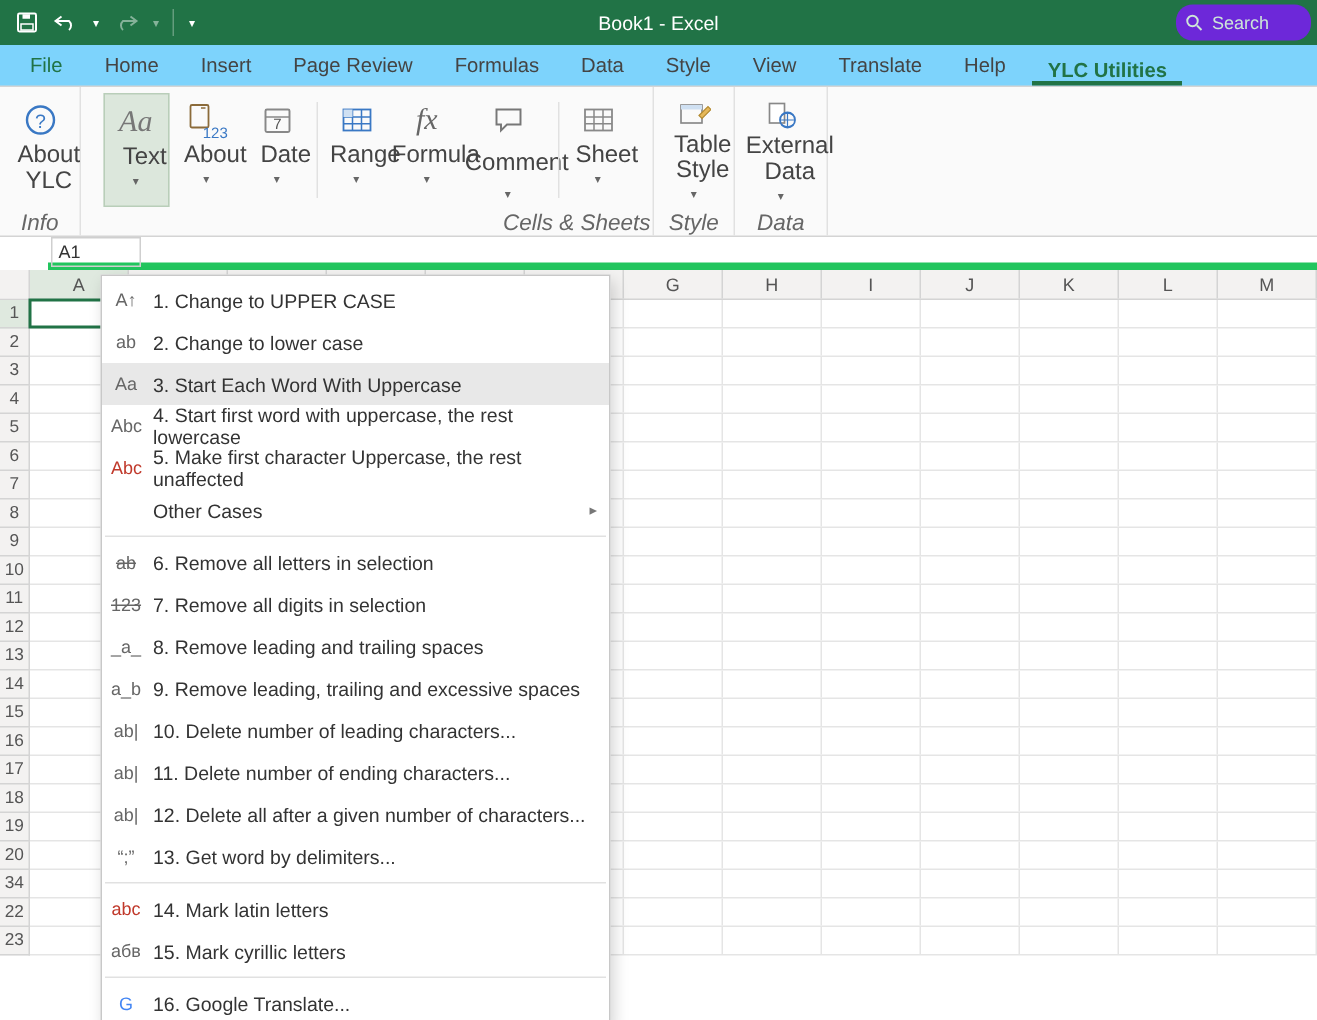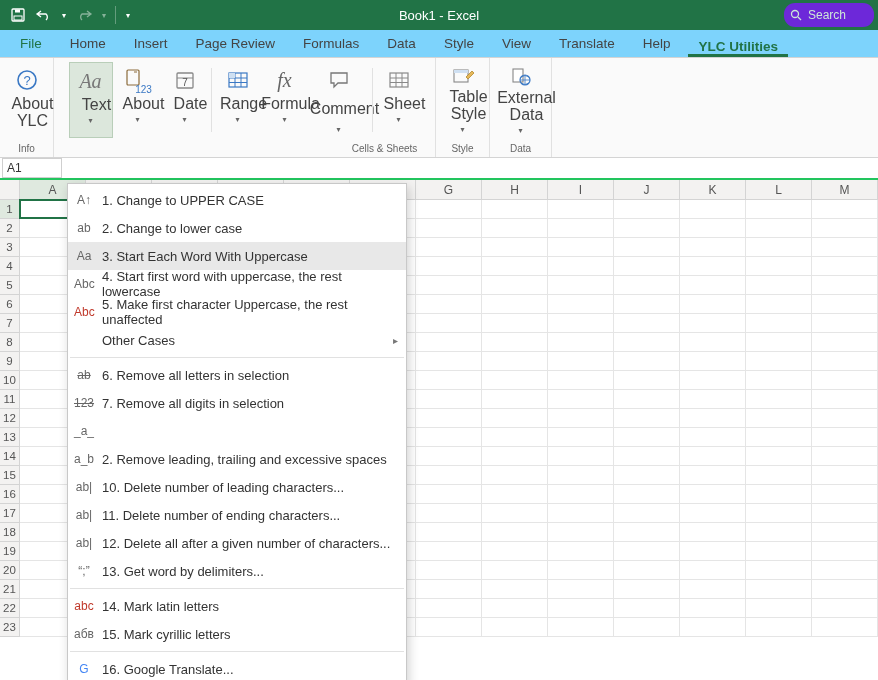--- a/index.html
+++ b/index.html
@@ -23,23 +23,23 @@
   .ribbon { height: 100px; border-bottom: 1px solid #d4d4d4; display: flex; background: #fafafa; position: relative; }
   .group { display: flex; flex-direction: column; align-items: center; border-right: 1px solid #e1e1e1; padding: 4px 0 0; }
   .group-btns { display: flex; flex: 1; align-items: flex-start; }
   .bigbtn { width: 50px; display: flex; flex-direction: column; align-items: center; justify-content: flex-start; padding: 4px 2px; cursor: pointer; gap: 2px; height: 76px; }
   .bigbtn.wide { width: 58px; justify-content: space-between; }
   .bigbtn.narrow { width: 44px; }
   .bigbtn.active { background: #dce7dc; border: 1px solid #b9ceb9; }
   .bigbtn .ico { height: 28px; display:flex; align-items:center; justify-content:center; font-size: 20px; color:#555; }
   .bigbtn .lbl { font-size: 16px; text-align: center; line-height: 1.05; color:#444;margin-left:12px; }
   .bigbtn .drop { font-size: 8px; color:#666; }
-  .group-label { font-size: 10px; color: #666; padding: 2px 0 3px; width:100%; text-align:center; }
-
-  .namebox-row { height: 22px; border-bottom: 2px solid #22c55e; display: flex; align-items: flex-end; }
+  .group-label { font-size: 15px; color: #666; padding: 2px 0 3px; width:100%; text-align:center;font-style:italic; }
+
+  .namebox-row { height: 22px; border-bottom: 5px solid #22c55e; display: flex; align-items: flex-start; margin-left: 32px; }
   .namebox { width: 60px; height: 20px; border: 1px solid #cfcfcf; margin: 0 2px; font-size: 12px; padding: 1px 4px; display:flex; align-items:center; }
 
   
   .grid-wrap { position: relative; }
   .colheaders { display:flex; height:20px; background:#f3f2f1; border-bottom:1px solid #d4d4d4; }
   .corner { width:28px; border-right:1px solid #d4d4d4; background:#f3f2f1; }
   .colh { width:66px; border-right:1px solid #d4d4d4; text-align:center; font-size:12px; color:#555; line-height:20px; }
   .colh.selected { background:#dfe9df; }
   .gridbody { display:flex; }
   .rowheaders { width:28px; background:#f3f2f1; }
@@ -282,21 +282,21 @@
         <div class="rowh">11</div>
         <div class="rowh">12</div>
         <div class="rowh">13</div>
         <div class="rowh">14</div>
         <div class="rowh">15</div>
         <div class="rowh">16</div>
         <div class="rowh">17</div>
         <div class="rowh">18</div>
         <div class="rowh">19</div>
         <div class="rowh">20</div>
-        <div class="rowh">21</div>
+        <div class="rowh">34</div>
         <div class="rowh">22</div>
         <div class="rowh">23</div>
       </div>
     <div class="cells" id="cells">
         <div class="cellrow">
           <div class="cell active"></div>
           <div class="cell"></div>
           <div class="cell"></div>
           <div class="cell"></div>
           <div class="cell"></div>
@@ -672,24 +672,25 @@
       <div class="menu-item">
         <span class="mico" style="text-decoration: line-through;">ab</span>
         <span class="mtext">6. Remove all letters in selection</span>
       </div>
       <div class="menu-item">
         <span class="mico" style="text-decoration: line-through;">123</span>
         <span class="mtext">7. Remove all digits in selection</span>
       </div>
       <div class="menu-item">
         <span class="mico">_a_</span>
+        <span class="mtext">8. Remove leading and trailing spaces</span>
       </div>
       <div class="menu-item">
         <span class="mico">a_b</span>
-        <span class="mtext">2. Remove leading, trailing and excessive spaces</span>
+        <span class="mtext">9. Remove leading, trailing and excessive spaces</span>
       </div>
       <div class="menu-item">
         <span class="mico">ab|</span>
         <span class="mtext">10. Delete number of leading characters...</span>
       </div>
       <div class="menu-item">
         <span class="mico">ab|</span>
         <span class="mtext">11. Delete number of ending characters...</span>
       </div>
       <div class="menu-item">

